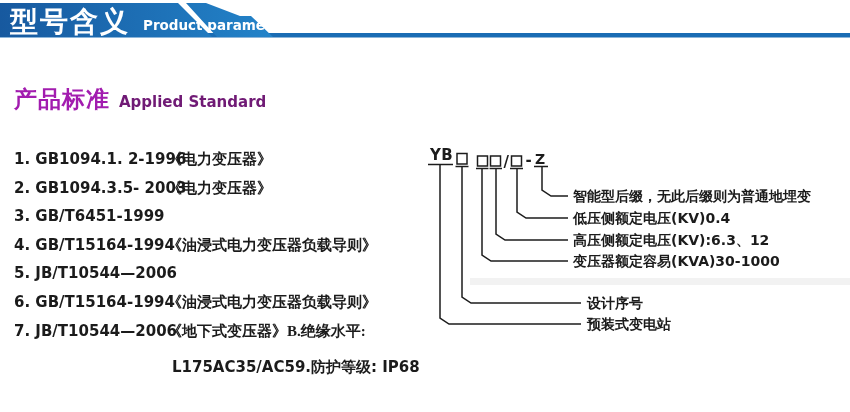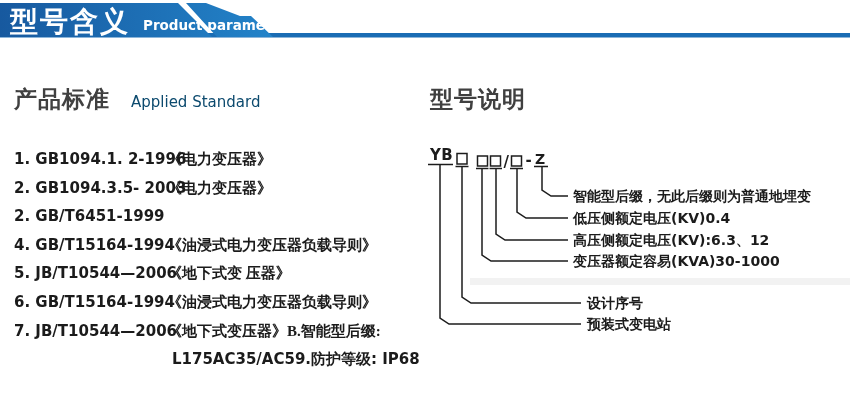--- a/index.html
+++ b/index.html
@@ -6,30 +6,30 @@
   .page{
     position:relative;width:850px;height:411px;background:#ffffff;overflow:hidden;
     font-family:"DejaVu Sans","Liberation Sans",sans-serif;color:#1b1b1b;
   }
   
   .header-svg{position:absolute;left:0;top:0;}
   .hdr-title{fill:#ffffff;font-size:28px;font-weight:bold;letter-spacing:2px;}
   .hdr-sub{fill:#ffffff;font-size:13.5px;font-weight:600;}
   
   .sec-head{position:absolute;display:flex;align-items:baseline;white-space:nowrap;}
-  .sec-head .cn{font-size:23px;font-weight:bold;color:#404040;letter-spacing:1px;}
-  .sec-head .en{font-size:15px;font-weight:400;color:#0c4a6e;margin-left:21px;}
+  .sec-head .cn{font-size:23px;font-weight:bold;color:#a21caf;letter-spacing:1px;}
+  .sec-head .en{font-size:15px;font-weight:700;color:#701a75;margin-left:9px;}
   #head-left{left:14px;top:84px;}
   #head-right{left:430px;top:84px;}
   
   .std-list{position:absolute;left:14px;top:145px;width:430px;}
   .std-row{display:flex;height:28.6px;line-height:28.6px;font-size:15px;font-weight:bold;white-space:nowrap;}
   .std-code{width:153px;flex:0 0 153px;}
   .std-title{flex:1;font-family:Liberation Serif, serif;}
-  .std-cont{margin-left:158px;height:28.6px;line-height:28.6px;font-size:15px;font-weight:bold;white-space:nowrap;}
+  .std-cont{margin-left:158px;height:28.6px;line-height:28.6px;font-size:15px;font-weight:bold;white-space:nowrap;margin-top:8px;}
   
   .diagram-svg{position:absolute;left:420px;top:138px;}
   .code-txt{fill:#1c1c1c;font-size:15px;font-weight:bold;}
   .code-z{fill:#1c1c1c;font-size:14px;font-weight:bold;}
   .ln{stroke:#1c1c1c;stroke-width:1.5;fill:none;}
   .box{stroke:#1c1c1c;stroke-width:1.5;fill:none;}
   .meaning{fill:#1b1b1b;font-size:14px;font-weight:bold;dominant-baseline:central;white-space:pre;}
 </style>
 </head>
 <body>
@@ -58,43 +58,41 @@
   <div class="std-list">
     <div class="std-row">
       <span class="std-code">1. GB1094.1. 2-1996</span>
       <span class="std-title">《电力变压器》</span>
     </div>
     <div class="std-row">
       <span class="std-code">2. GB1094.3.5- 2003</span>
       <span class="std-title">《电力变压器》</span>
     </div>
     <div class="std-row">
-      <span class="std-code">2. GB/T6451-1999</span>
+      <span class="std-code">3. GB/T6451-1999</span>
     </div>
     <div class="std-row">
       <span class="std-code">4. GB/T15164-1994</span>
       <span class="std-title">《油浸式电力变压器负载导则》</span>
     </div>
     <div class="std-row">
       <span class="std-code">5. JB/T10544—2006</span>
-      <span class="std-title">《地下式变 压器》</span>
     </div>
     <div class="std-row">
       <span class="std-code">6. GB/T15164-1994</span>
       <span class="std-title">《油浸式电力变压器负载导则》</span>
     </div>
     <div class="std-row">
       <span class="std-code">7. JB/T10544—2006</span>
-      <span class="std-title">《地下式变压器》B.智能型后缀:</span>
+      <span class="std-title">《地下式变压器》B.绝缘水平:</span>
     </div>
     <div class="std-cont">L175AC35/AC59.防护等级: IP68</div>
   </div>
 
   <div class="sec-head" id="head-right">
-    <span class="cn">型号说明</span>
   </div>
 
   <svg class="diagram-svg" width="430" height="235" viewBox="0 0 430 235">
 
     <rect x="50" y="140" width="380" height="7" fill="#f2f2f2"></rect>
 
     <text class="code-txt" x="10" y="22" letter-spacing="0.5">YB</text>
     <line class="ln" x1="8" y1="26.5" x2="33" y2="26.5"></line>
 
     <rect class="box" x="37" y="15.5" width="10" height="10.5"></rect>

